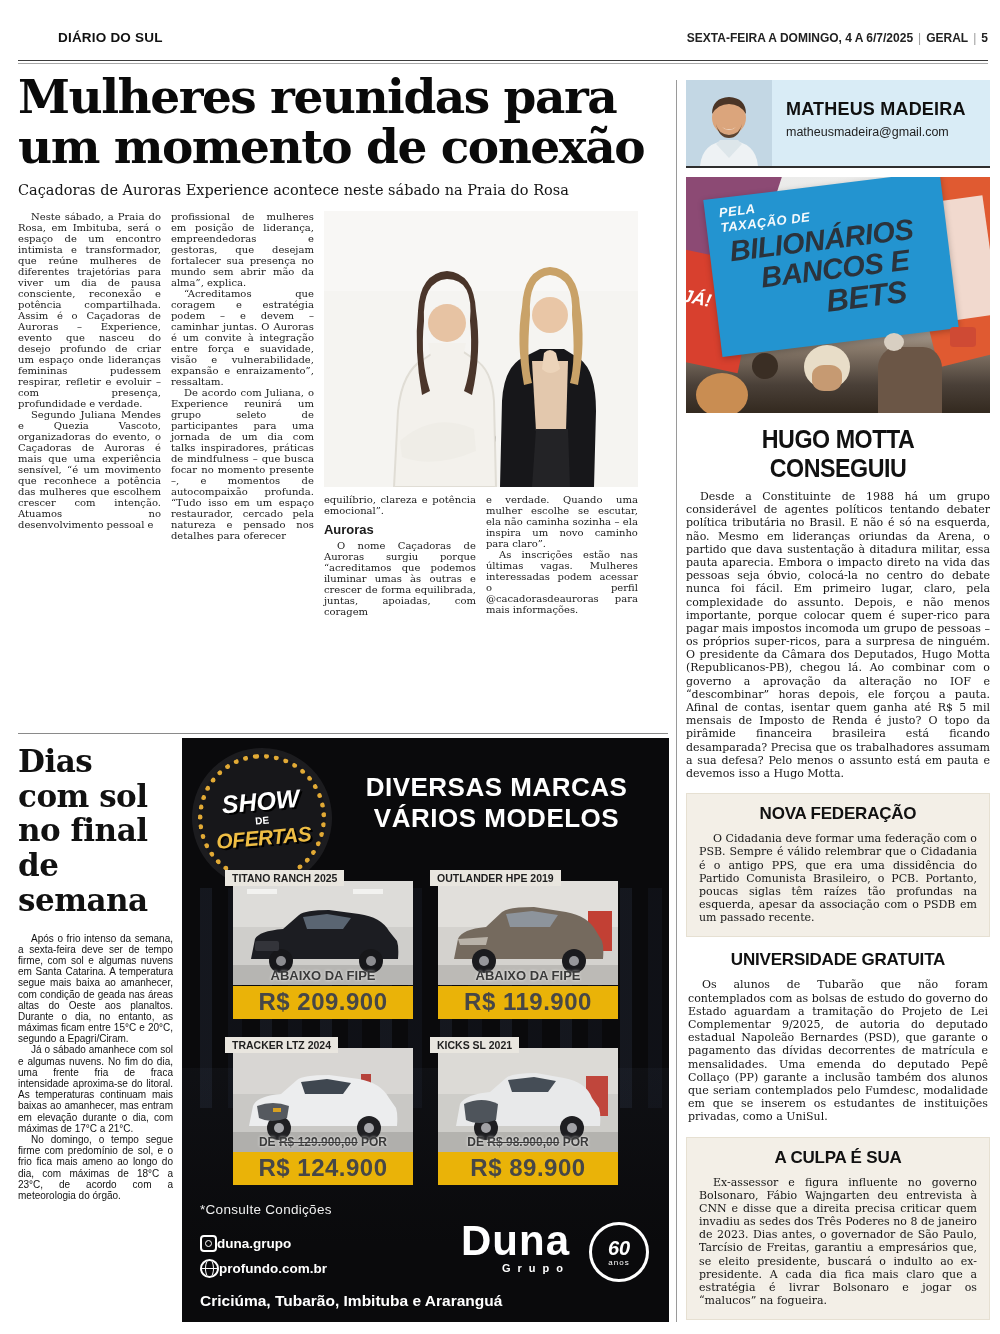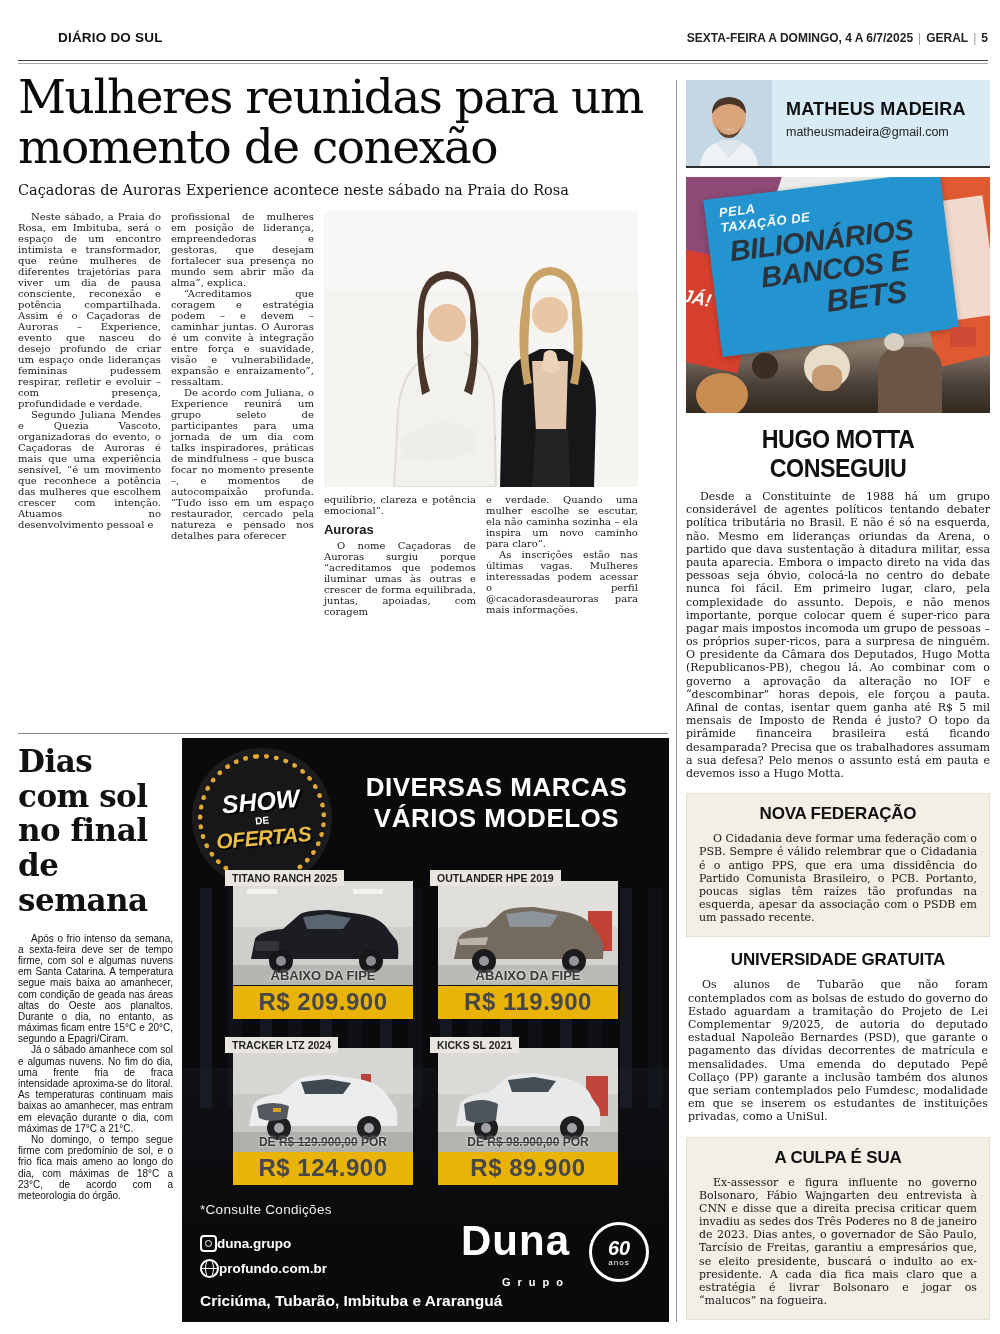--- a/index.html
+++ b/index.html
@@ -7,21 +7,21 @@
         font-family:"Liberation Sans",sans-serif;color:#111;}
   
   .masthead{position:absolute;left:18px;right:12px;top:30px;display:flex;justify-content:space-between;align-items:flex-end;margin-left:40px;}
   .brand{font-size:13.5px;font-weight:800;letter-spacing:.2px;}
   .edition{font-size:12px;font-weight:700;color:#222;}
   .edition .sep{color:#999;font-weight:400;margin:0 5px;}
   .edition .pg{font-weight:800;}
   .toprule{position:absolute;left:18px;right:12px;top:60px;height:2px;border-top:1px solid #3c3c3c;border-bottom:1px solid #a8a8a8;}
   
   .lead{position:absolute;left:18px;top:72px;width:652px;}
-  .lead h1{margin:0;font-family:"DejaVu Serif",serif;font-weight:400;font-size:47px;line-height:1.07;letter-spacing:-1.5px;color:#0a0a0a;}
+  .lead h1{margin:0;font-family:"DejaVu Serif",serif;font-weight:700;font-size:47px;line-height:1.07;letter-spacing:-1.5px;color:#0a0a0a;}
   .deck{font-family:"DejaVu Serif",serif;font-size:14.5px;margin-top:9px;color:#151515;}
   .cols{display:flex;gap:10px;margin-top:13px;}
   .col{width:152px;font-family:"DejaVu Serif",serif;font-size:10px;line-height:1.1;text-align:justify;color:#1a1a1a;}
   .col p{margin:0;text-indent:13px;}
   .col p.cont{text-indent:0;}
   .pair{width:368px;}
   .feature-photo{width:314px;height:276px;margin-bottom:7px;}
   .pair-cols{display:flex;gap:10px;}
   .inhead{font-family:"Liberation Sans",sans-serif;font-weight:700;font-size:13px;margin:7px 0 3px;text-align:left;}
   .leftrule{position:absolute;left:18px;top:733px;width:650px;border-top:1px solid #8a8a8a;}
@@ -59,21 +59,21 @@
   .consult{position:absolute;left:18px;top:464px;color:#f0f0f0;font-size:13.5px;letter-spacing:.3px;}
   .socials{position:absolute;left:18px;top:497px;color:#fff;font-weight:800;font-size:13.5px;}
   .socials .row{display:flex;align-items:center;margin-bottom:7px;}
   .ig-icon{width:13px;height:13px;border:2px solid #fff;border-radius:4px;position:relative;display:inline-block;}
   .ig-icon::after{content:"";position:absolute;left:3px;top:3px;width:5px;height:5px;border:1.5px solid #fff;border-radius:50%;}
   .globe-icon{width:15px;height:15px;border:2px solid #fff;border-radius:50%;position:relative;display:inline-block;overflow:hidden;}
   .globe-icon::before{content:"";position:absolute;left:50%;top:-2px;bottom:-2px;width:7px;margin-left:-4.5px;border:1.5px solid #fff;border-radius:50%;}
   .globe-icon::after{content:"";position:absolute;left:-2px;right:-2px;top:50%;margin-top:-1px;border-top:1.5px solid #fff;}
   .duna{position:absolute;right:20px;top:484px;display:flex;align-items:flex-start;gap:19px;}
   .duna .word{color:#fff;font-weight:800;font-size:42px;line-height:.9;letter-spacing:1px;}
-  .duna .sub{color:#fff;font-weight:700;font-size:11px;letter-spacing:7px;text-align:right;margin-top:16px;}
+  .duna .sub{color:#fff;font-weight:700;font-size:11px;letter-spacing:7px;text-align:right;margin-top:2px;}
   .badge60{width:54px;height:54px;border:3px solid #fff;border-radius:50%;display:flex;flex-direction:column;
      justify-content:center;align-items:center;color:#fff;}
   .badge60 .n{font-size:20px;font-weight:800;font-style:italic;line-height:1;}
   .badge60 .a{font-size:8px;letter-spacing:1px;}
   .cities{position:absolute;left:18px;bottom:12px;color:#fff;font-weight:800;font-size:15.5px;}
   
   .vdivider{position:absolute;left:676px;top:80px;height:1242px;width:1px;background:#9a9a9a;}
   .sidebar{position:absolute;left:686px;top:80px;width:304px;}
   .byline{height:86px;background:#d9ecf6;display:flex;border-bottom:2px solid #2e2e2e;}
   .author-photo{width:86px;height:86px;flex:none;}

